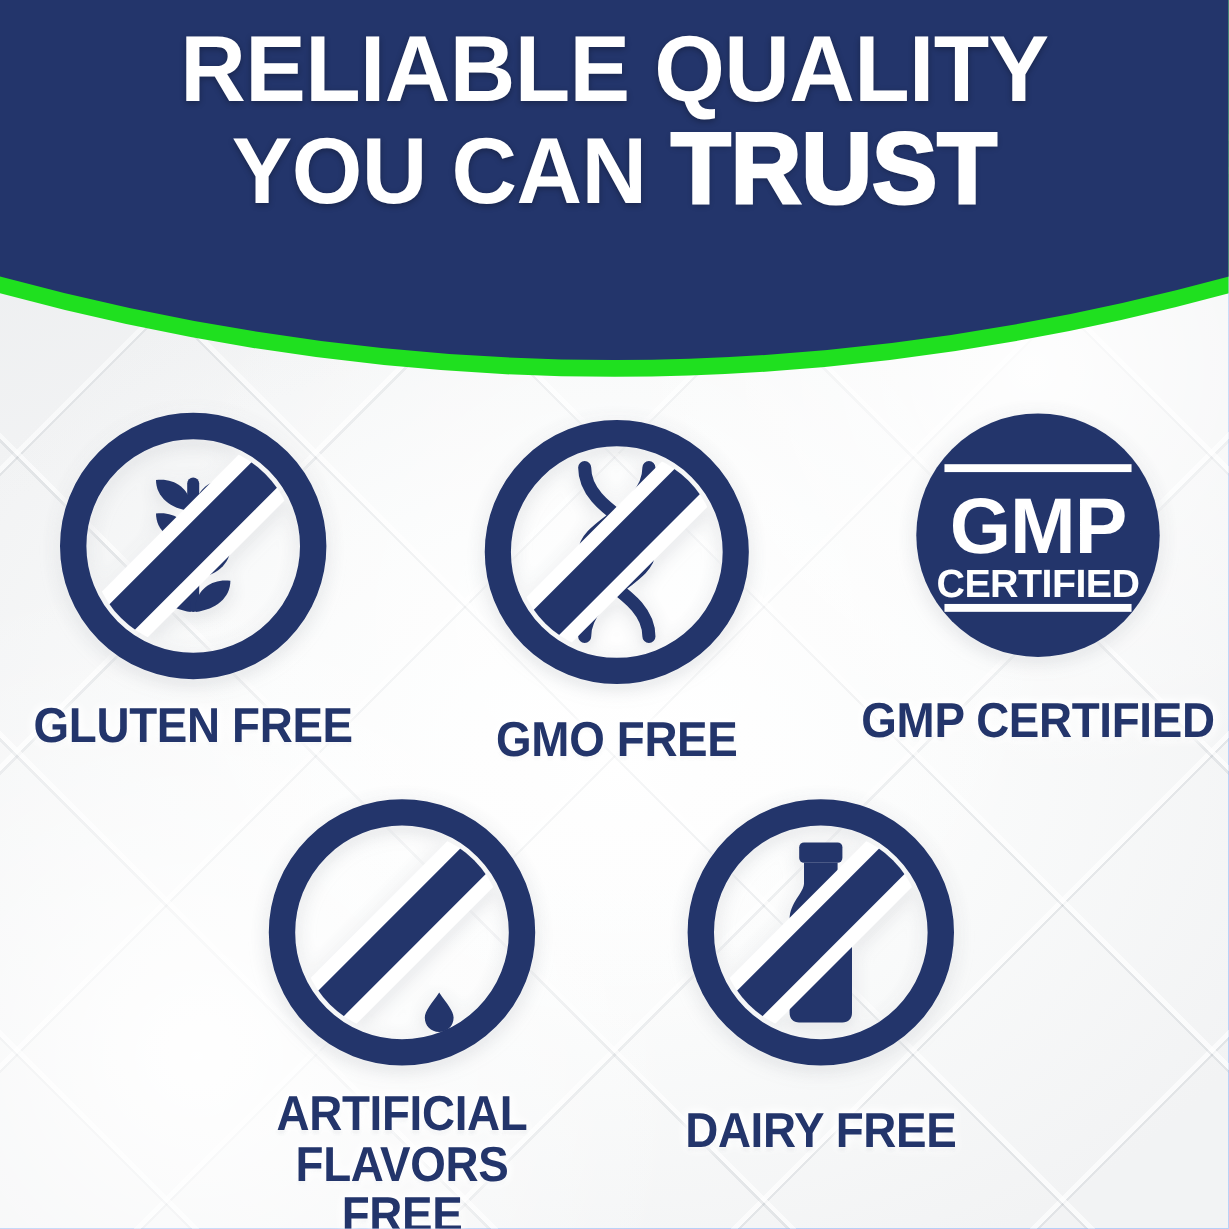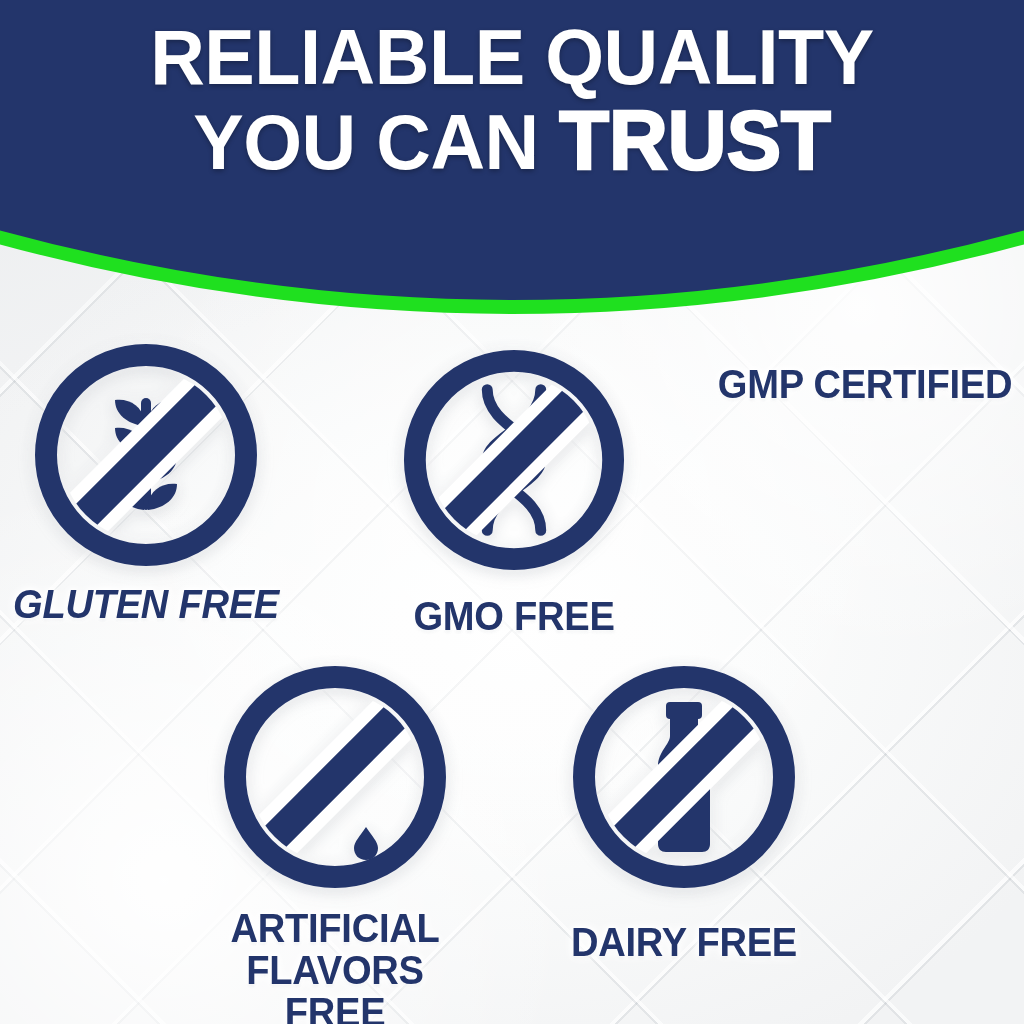--- a/index.html
+++ b/index.html
@@ -110,21 +110,21 @@
     letter-spacing: -0.3px;
     line-height: 1.02;
     white-space: pre-line;
     transform: scaleX(0.93);
     text-shadow:
       0 0 6px #ffffff, 0 0 6px #ffffff, 0 0 10px #ffffff,
       0 0 14px rgba(255,255,255,0.9), 0 2px 3px rgba(120,130,145,0.25);
   }
 
   
-  #badge-gluten      { left: 1px;  top: 340px; width: 290px; font-style: italic; }
+  #badge-gluten      { left: 16px;  top: 340px; width: 290px; }
   #badge-gmo         { left: 384px; top: 346px; width: 260px; text-align: center; }
   #badge-gmp         { left: 700px; top: 338px; width: 330px; }
   #badge-artificial  { left: 190px; top: 662px; width: 290px; }
   #badge-dairy       { left: 548px; top: 662px; width: 272px; text-align: center; }
 
   #badge-gluten     .badge-label { font-size: 41px; margin-top: 14px; }
   #badge-gmo        .badge-label { font-size: 41px; margin-top: 22px; }
   #badge-gmp        .badge-label { font-size: 41px; margin-top: 26px; }
   #badge-artificial .badge-label { font-size: 41px; margin-top: 16px; }
   #badge-dairy      .badge-label { font-size: 41px; margin-top: 30px; }
@@ -197,20 +197,29 @@
         <g clip-path="url(#clip-gmo)">
           <line x1="46" y1="184" x2="184" y2="46" stroke="#FFFFFF" stroke-width="54"></line>
           <line x1="46" y1="184" x2="184" y2="46" stroke="#23356B" stroke-width="30"></line>
         </g>
       </svg>
     </div>
     <div class="badge-label">GMO FREE</div>
   </div>
 
   <div class="badge" id="badge-gmp">
+    <div class="badge-mark" style="width:216px;height:216px;">
+      <svg viewBox="0 0 230 230" width="216" height="216">
+        <circle cx="115" cy="115" r="108" fill="#23356B"></circle>
+        <rect x="32" y="52" width="166" height="7" fill="#FFFFFF"></rect>
+        <rect x="32" y="176" width="166" height="7" fill="#FFFFFF"></rect>
+        <text x="115" y="131" text-anchor="middle" fill="#FFFFFF" font-family="'Liberation Sans', sans-serif" font-weight="bold" font-size="70" letter-spacing="-1" transform="translate(0,0) scale(1,1)">GMP</text>
+        <text x="115" y="170" text-anchor="middle" fill="#FFFFFF" font-family="'Liberation Sans', sans-serif" font-weight="bold" font-size="35" letter-spacing="-0.5">CERTIFIED</text>
+      </svg>
+    </div>
     <div class="badge-label">GMP CERTIFIED</div>
   </div>
 
   <div class="badge" id="badge-artificial">
     <div class="badge-mark" style="width:230px;height:230px;">
       <svg viewBox="0 0 230 230" width="230" height="230">
         <defs>
           <clipPath id="clip-art">
               <circle cx="115" cy="115" r="85"></circle>
             </clipPath>

